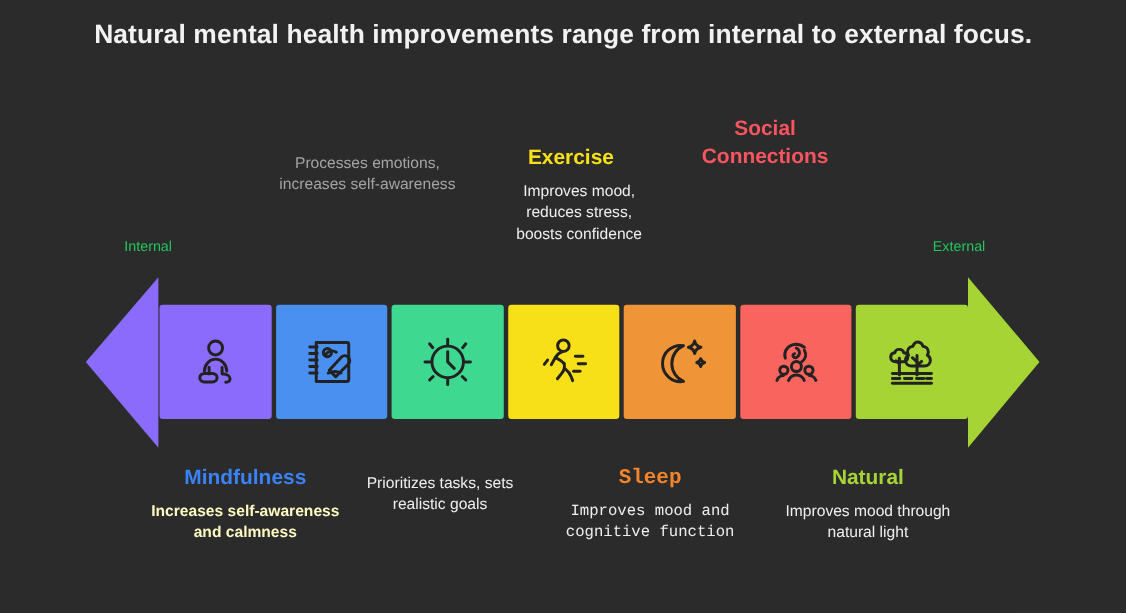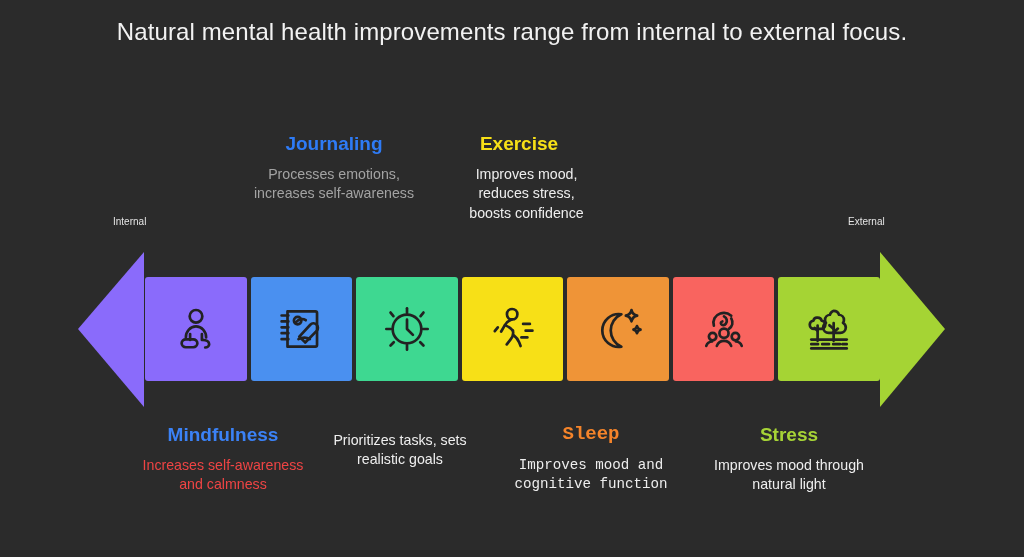--- a/index.html
+++ b/index.html
@@ -17,29 +17,29 @@
 
   
   #title {
     position: absolute;
     left: 0;
     top: 18px;
     width: 1024px;
     text-align: center;
     color: #f2f2f2;
     font-size: 24px;
-    font-weight: normal;
+    font-weight: bold;
     letter-spacing: 0.1px;
   }
 
   
   .axis-label {
     position: absolute;
-    color: #e5e5e5;
-    font-size: 10px;
+    color: #22c55e;
+    font-size: 13px;
     white-space: nowrap;
   }
   #internal-label { left: 113px; top: 216px; }
   #external-label { left: 848px; top: 216px; }
 
   
   #band {
     position: absolute;
     left: 0;
     top: 252px;
@@ -231,42 +231,42 @@
           <path d="M11 50h8M24 50h8M37 50h8M48 50h5"></path>
           <path d="M11 55h42"></path>
         </svg>
       </span>
     </div>
 
   </div>
 </div>
 
 <div class="note" id="note-journaling">
-  <div class="note-title" style="color:#2e7bf6">Journaling</div>
   <div class="note-desc" style="color: #a3a3a3;">Processes emotions, increases self-awareness</div>
 </div>
 
 <div class="note" id="note-exercise">
   <div class="note-title" style="color:#f7e017">Exercise</div>
   <div class="note-desc" style="color: rgb(238, 238, 238); margin-left: 15px;">Improves mood, reduces stress, boosts confidence</div>
 </div>
 
 <div class="note" id="note-social">
+  <div class="note-title" style="color:#f9545f">Social Connections</div>
 </div>
 
 <div class="note" id="note-mindfulness">
   <div class="note-title" style="color:#3b82f6">Mindfulness</div>
-  <div class="note-desc" style="color: #ef4444;">Increases self-awareness and calmness</div>
+  <div class="note-desc" style="color: #fef9c3; font-weight: bold;">Increases self-awareness and calmness</div>
 </div>
 
 <div class="note" id="note-stress">
   <div class="note-desc" style="color: rgb(238, 238, 238);">Prioritizes tasks, sets realistic goals</div>
 </div>
 
 <div class="note" id="note-sleep">
   <div class="note-title" style="color:#f5842a">Sleep</div>
   <div class="note-desc" style="color: rgb(238, 238, 238);">Improves mood and cognitive function</div>
 </div>
 
 <div class="note" id="note-nature">
-  <div class="note-title" style="color:#a6d336">Stress</div>
+  <div class="note-title" style="color:#a6d336">Natural</div>
   <div class="note-desc" style="color: rgb(238, 238, 238);">Improves mood through natural light</div>
 </div>
 
 </body></html>

